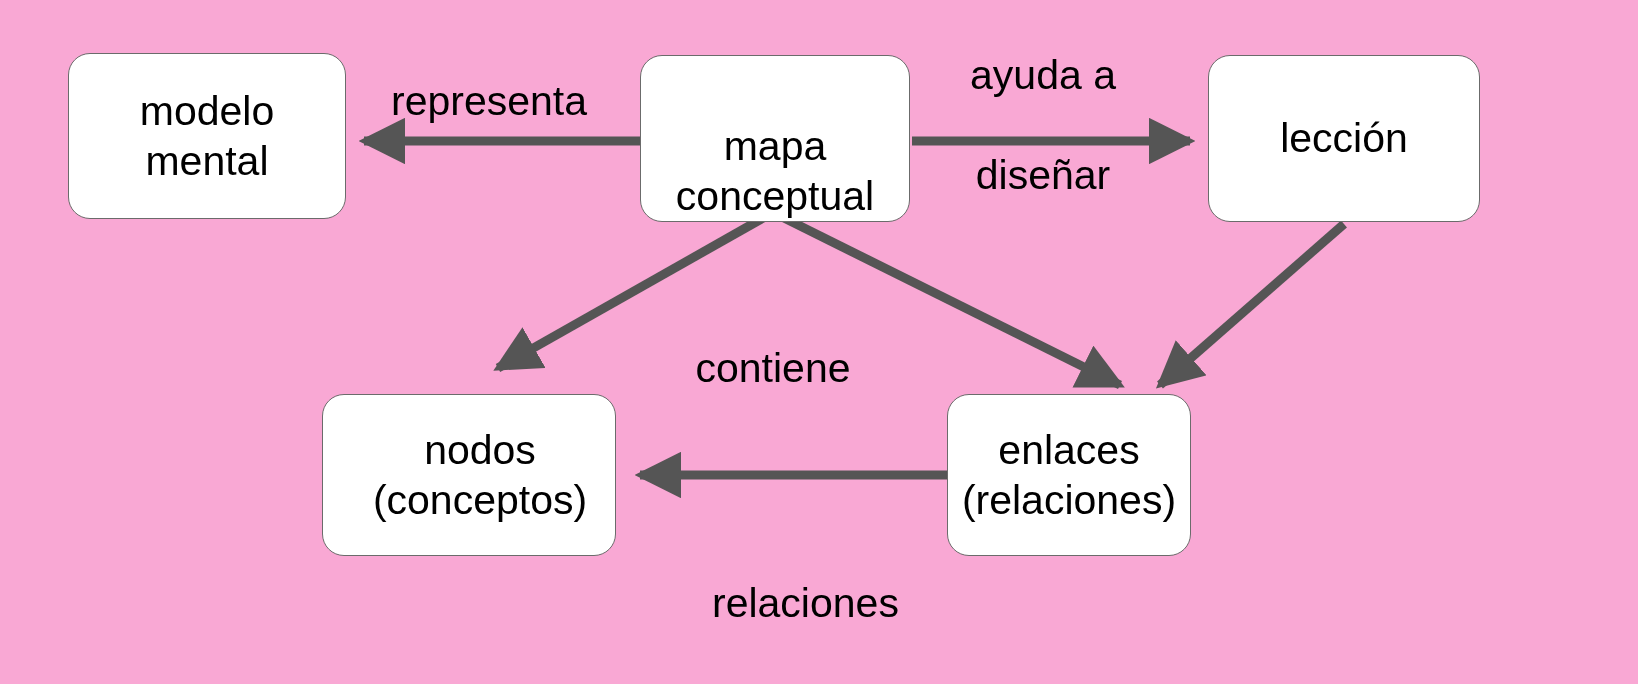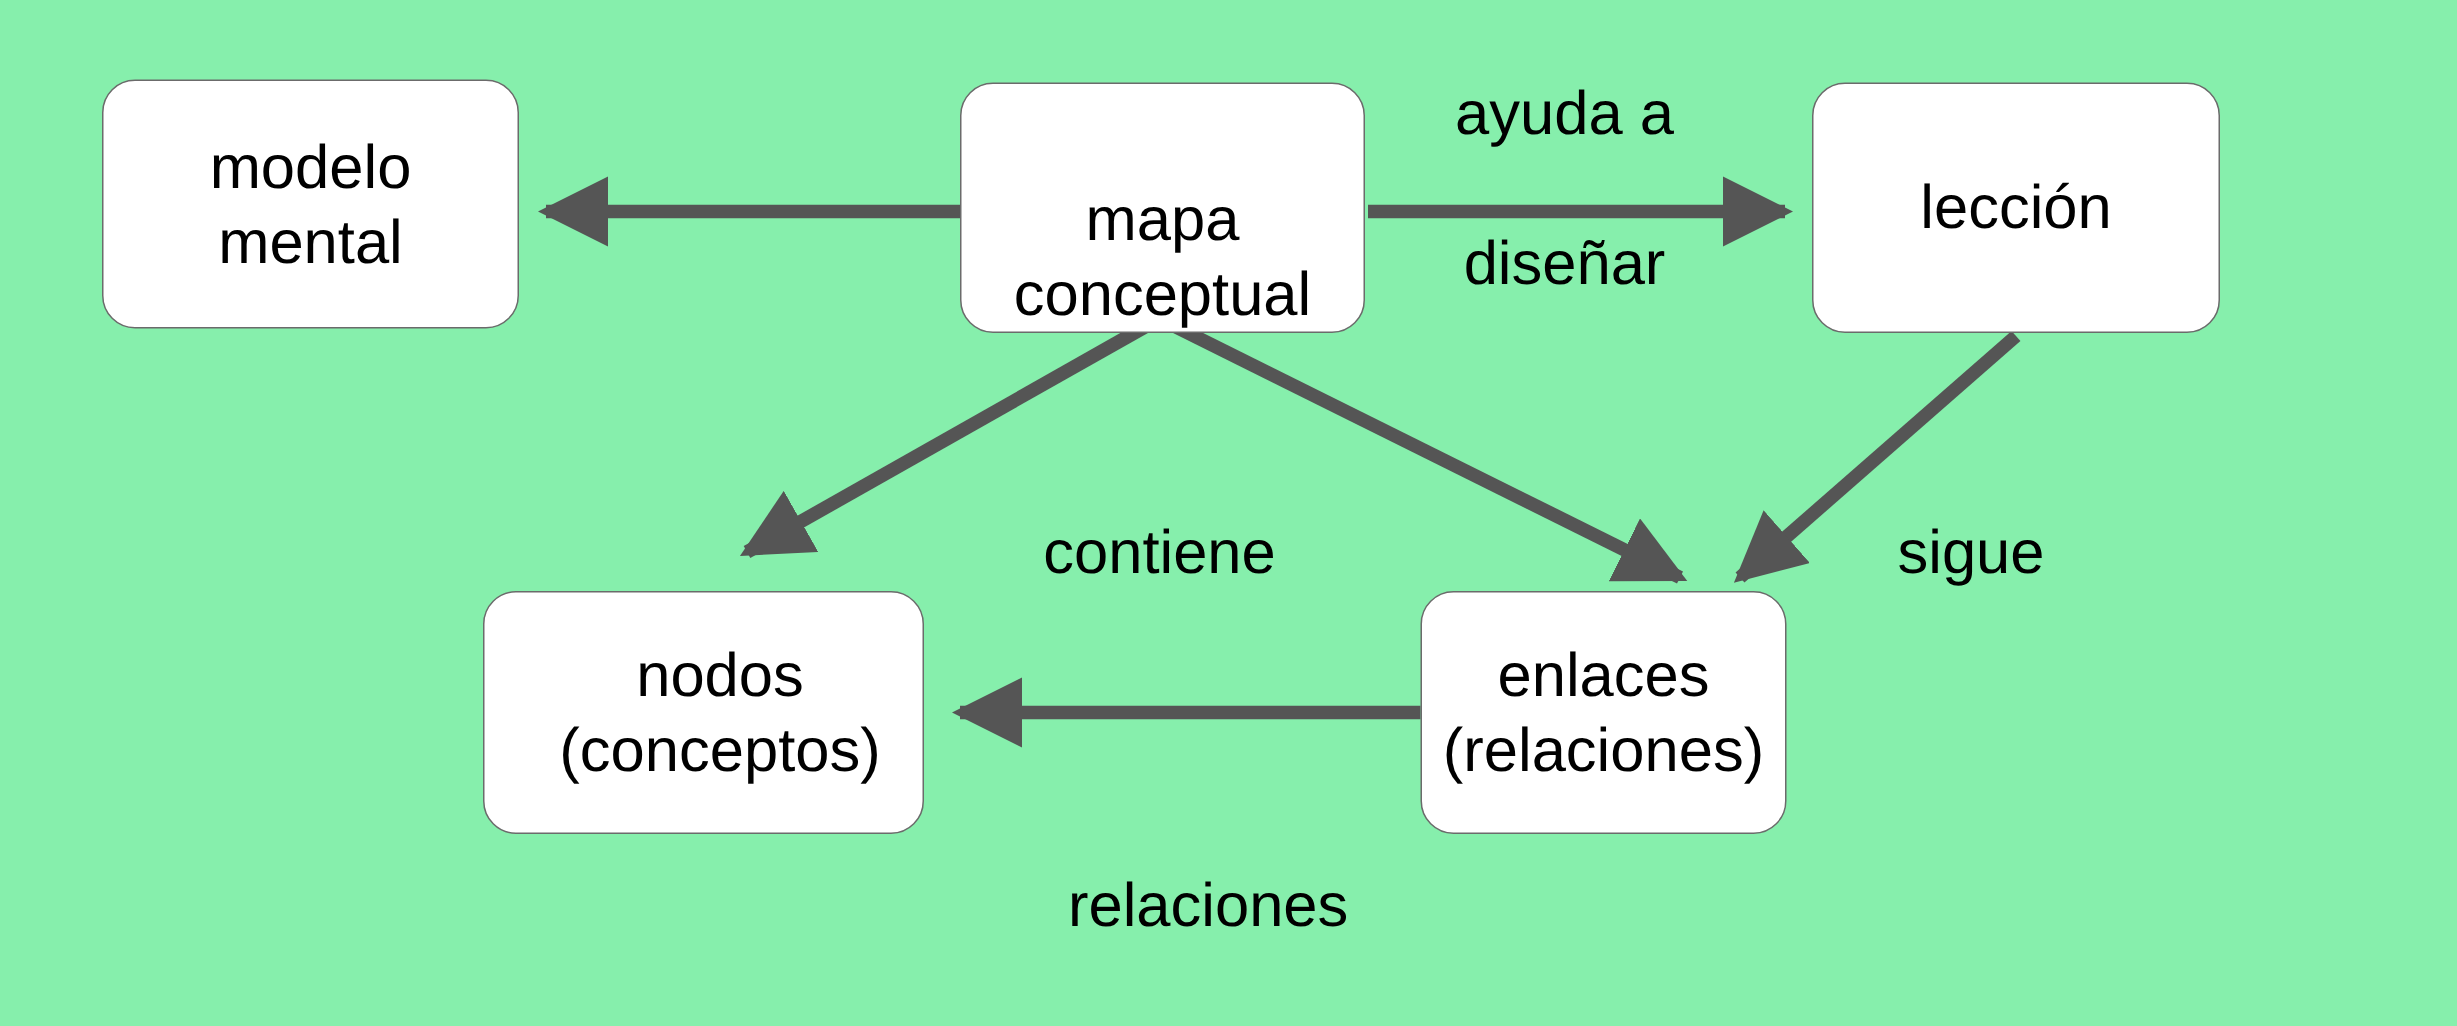--- a/index.html
+++ b/index.html
@@ -4,21 +4,21 @@
 <style>
   html, body {
     margin: 0;
     padding: 0;
     background: #ffffff;
   }
   #canvas {
     position: relative;
     width: 1638px;
     height: 684px;
-    background: #86efac;
+    background: #f9a8d4;
     overflow: hidden;
     font-family: "Liberation Sans", sans-serif;
   }
   svg.edges {
     position: absolute;
     left: 0;
     top: 0;
     width: 1638px;
     height: 684px;
   }
@@ -93,32 +93,32 @@
   <div class="node" style="left:322px; top:394px; width:294px; height:162px;padding-left:22px;">
     <span>nodos
 (conceptos)</span>
   </div>
 
   <div class="node" style="left:947px; top:394px; width:244px; height:162px;">
     <span>enlaces
 (relaciones)</span>
   </div>
 
+  <div class="edge-label" style="left:377px; top:26px; width:224px;">
+    <span>representa</span>
+  </div>
 
   <div class="edge-label" style="left:682px; top:293px; width:182px;">
     <span>contiene</span>
   </div>
 
   <div class="edge-label" style="left:943px; top:0px; width:200px;">
     <span>ayuda a</span>
     <span>diseñar</span>
   </div>
 
-  <div class="edge-label" style="left:1255px; top:293px; width:118px;">
-    <span>sigue</span>
-  </div>
 
   <div class="edge-label" style="left:712px; top:528px; width:180px;">
     <span>relaciones</span>
     <span>recordar</span>
   </div>
 
 </div>
 
 </body></html>

